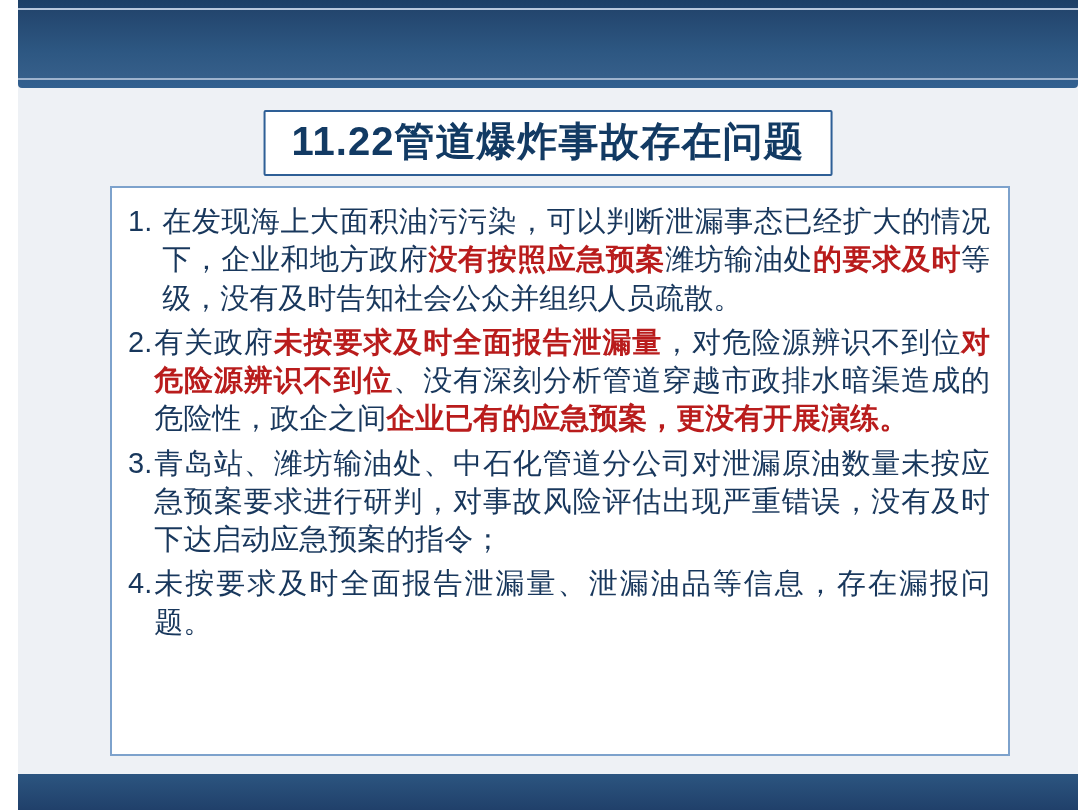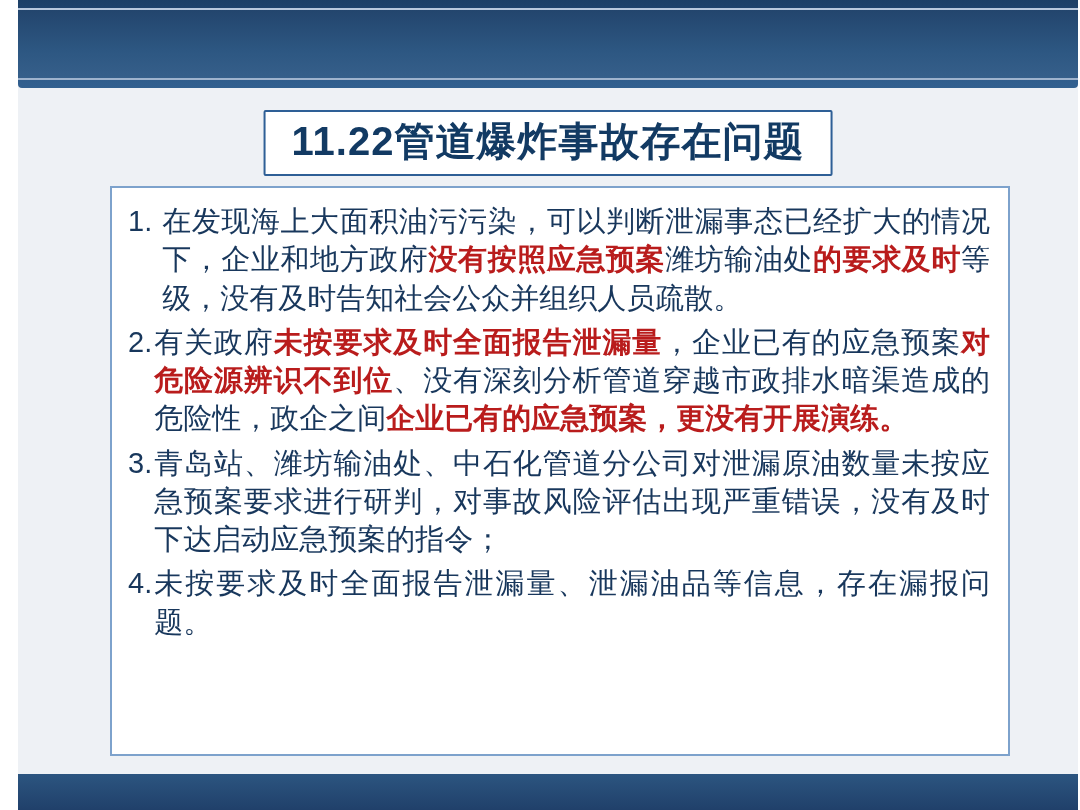--- a/index.html
+++ b/index.html
@@ -139,21 +139,21 @@
 
     <div class="content-box">
 
       <div class="item item-1">
         <div class="item-num">1.</div>
         <div class="item-text"><span>在发现海上大面积油污污染，可以判断泄漏事态已经扩大的情况下，企业和地方政府</span><b>没有按照应急预案</b><span>潍坊输油处</span><b>的要求及时</b><span>等级，没有及时告知社会公众并组织人员疏散。</span></div>
       </div>
 
       <div class="item item-2">
         <div class="item-num">2.</div>
-        <div class="item-text"><span>有关政府</span><b>未按要求及时全面报告泄漏量</b><span>，企业已有的应急预案</span><b>对危险源辨识不到位</b><span>、没有深刻分析管道穿越市政排水暗渠造成的危险性，政企之间</span><b>企业已有的应急预案，更没有开展演练。</b></div>
+        <div class="item-text"><span>有关政府</span><b>未按要求及时全面报告泄漏量</b><span>，对危险源辨识不到位</span><b>对危险源辨识不到位</b><span>、没有深刻分析管道穿越市政排水暗渠造成的危险性，政企之间</span><b>企业已有的应急预案，更没有开展演练。</b></div>
       </div>
 
       <div class="item item-3">
         <div class="item-num">3.</div>
         <div class="item-text"><span>青岛站、潍坊输油处、中石化管道分公司对泄漏原油数量未按应急预案要求进行研判，对事故风险评估出现严重错误，没有及时下达启动应急预案的指令；</span></div>
       </div>
 
       <div class="item item-4">
         <div class="item-num">4.</div>
         <div class="item-text"><span>未按要求及时全面报告泄漏量、泄漏油品等信息，存在漏报问题。</span></div>

